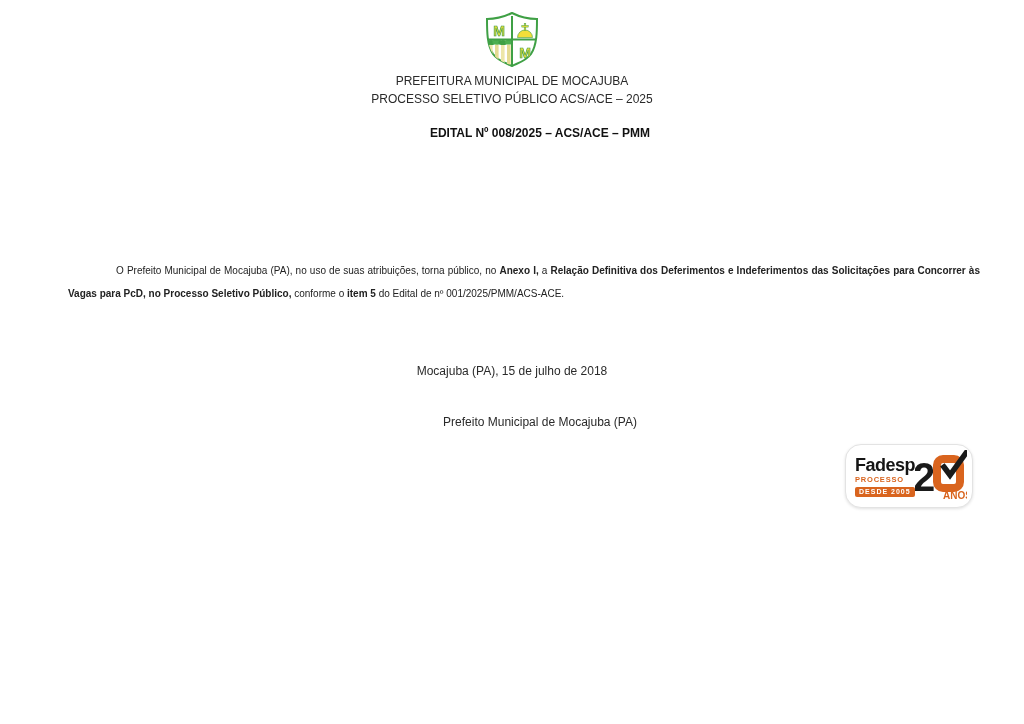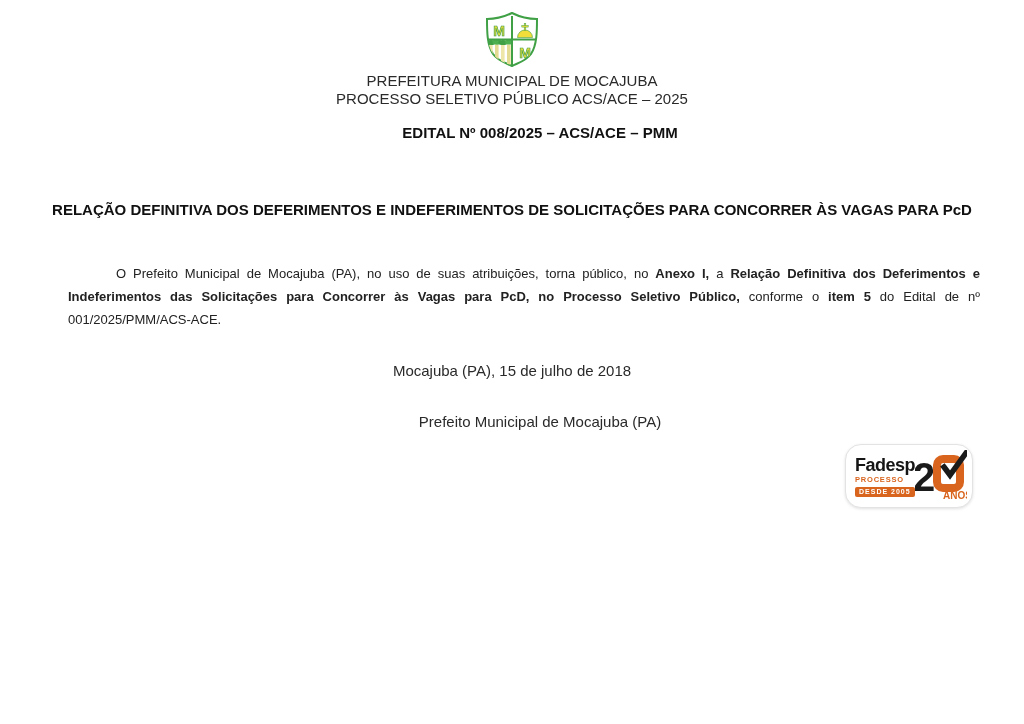--- a/index.html
+++ b/index.html
@@ -10,21 +10,21 @@
     background: #ffffff;
     overflow: hidden;
     font-family: "Liberation Sans", "DejaVu Sans", sans-serif;
     color: #1f1f1f;
   }
   .centered-line {
     position: absolute;
     left: 0;
     width: 100%;
     text-align: center;
-    font-size: 15px;
+    font-size: 12px;
     line-height: 18px;
     color: #2a2a2a;
   }
   .crest {
     position: absolute;
     top: 11px;
     left: 50%;
     transform: translateX(-50%);
     width: 66px;
     height: 56px;
@@ -41,21 +41,21 @@
     font-size: 15px;
     font-weight: bold;
     color: #111;
     line-height: 19px;
   }
   .body-paragraph {
     position: absolute;
     top: 249px;
     left: 68px;
     width: 912px;
-    font-size: 13px;
+    font-size: 10px;
     line-height: 23px;
     text-align: justify;
     text-indent: 48px;
     color: #222;
   }
   .dateline { top: 362px; }
   .signer-name { top: 388px; }
   .signer-role { top: 413px; padding-left: 28px; }
 
   
@@ -140,21 +140,20 @@
 
       <text x="19" y="24.5" text-anchor="middle" font-family="Liberation Sans, sans-serif" font-size="14" font-weight="bold" fill="#F2DE3A" stroke="#3FA045" stroke-width="0.7">M</text>
       <text x="45" y="46.5" text-anchor="middle" font-family="Liberation Sans, sans-serif" font-size="14" font-weight="bold" fill="#F2DE3A" stroke="#3FA045" stroke-width="0.7">M</text>
     </g>
   </svg>
 
   <div class="centered-line org-line1">PREFEITURA MUNICIPAL DE MOCAJUBA</div>
   <div class="centered-line org-line2">PROCESSO SELETIVO PÚBLICO ACS/ACE – 2025</div>
   <div class="centered-line edital-line">EDITAL Nº 008/2025 – ACS/ACE – PMM</div>
 
-  <div class="doc-title">RELAÇÃO DEFINITIVA DOS DEFERIMENTOS E INDEFERIMENTOS DE SOLICITAÇÕES PARA CONCORRER ÀS VAGAS PARA PcD</div>
 
   <p class="body-paragraph"><span>O Prefeito Municipal de Mocajuba (PA), no uso de suas atribuições, torna público, no </span><span style="font-weight: bold;">Anexo I,</span><span> a </span><span style="font-weight: bold;">Relação Definitiva dos Deferimentos e Indeferimentos das Solicitações para Concorrer às Vagas para PcD, no Processo Seletivo Público,</span><span> conforme o </span><span style="font-weight: bold;">item 5</span><span> do Edital de nº 001/2025/PMM/ACS-ACE.</span></p>
 
   <div class="centered-line dateline">Mocajuba (PA), 15 de julho de 2018</div>
   <div class="centered-line signer-role">Prefeito Municipal de Mocajuba (PA)</div>
 
   <div class="fadesp">
     <div class="fadesp-left">
       <div class="fadesp-brand">Fadesp</div>
       <div class="fadesp-sub">PROCESSO</div>

